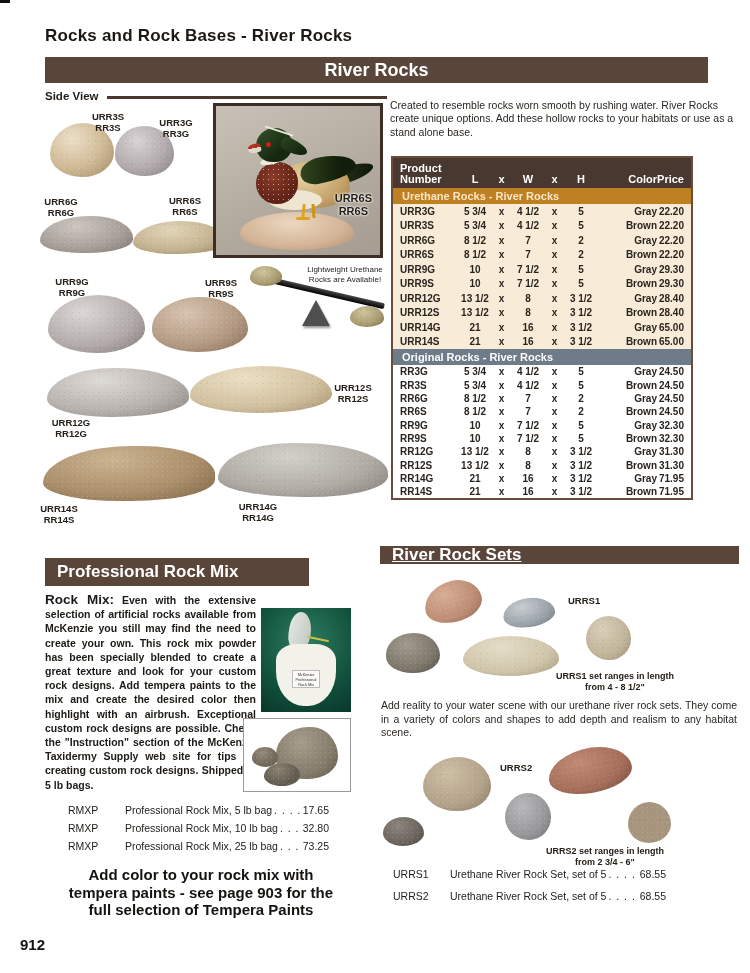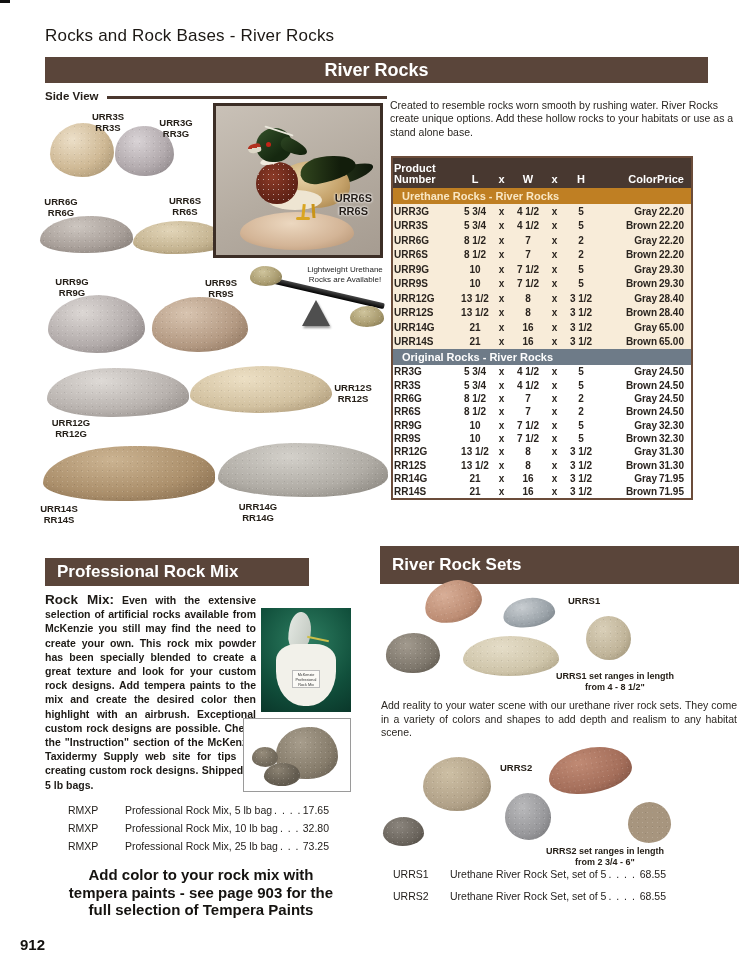--- a/index.html
+++ b/index.html
@@ -2,21 +2,21 @@
 <html><head>
 <meta charset="utf-8">
 <style>
   * { margin:0; padding:0; box-sizing:border-box; }
   html,body { background:#888; }
   body { font-family:"Liberation Sans", sans-serif; }
   #page { position:relative; width:750px; height:973px; background:#ffffff; margin:0 auto; overflow:hidden; }
 
   .artifact { position:absolute; left:0; top:0; width:10px; height:3px; background:#111; }
 
-  h1.pagehead { position:absolute; left:45px; top:26px; font-size:17px; font-weight:normal; color:#1c1814; letter-spacing:.2px; }
+  h1.pagehead { position:absolute; left:45px; top:26px; font-size:17px; font-weight:bold; color:#1c1814; letter-spacing:.2px; }
 
   .banner { position:absolute; background:#5a453a; color:#fff; font-weight:bold; display:flex; align-items:center; }
   .main-banner { left:45px; top:57px; width:663px; height:26px; justify-content:center; font-size:18px; }
   .sub-banner { font-size:17px; padding-left:12px; }
 
   .sideview { position:absolute; left:45px; top:90px; font-size:11.5px; font-weight:bold; color:#241e19; }
   .sideview-rule { position:absolute; left:107px; top:96px; width:280px; height:3px; background:#4a372e; }
 
   .rock { position:absolute; }
   .tex::after { content:""; position:absolute; inset:0; border-radius:inherit;
@@ -45,21 +45,21 @@
   .thead { height:30px; display:flex; align-items:flex-end; padding-bottom:3px; background:#483830; color:#fff; font-weight:bold; font-size:11px; line-height:11px; }
   .tsec { height:16px; line-height:16px; font-size:11px; font-weight:bold; padding-left:9px; }
   .tsec-orange { background:#bf7f23; color:#f9e7c4; }
   .tsec-slate { background:#6e7b88; color:#fdfdfd; }
   .rows-cream { background:#f8ecd9; }
   .rows-white { background:#ffffff; }
   .trow { display:flex; align-items:center; color:#2a241f; font-size:10px; font-weight:bold; }
   .rows-cream .trow { height:14.5px; }
   .rows-white .trow { height:13.35px; }
   .tc { display:block; }
-  .c0 { width:62px; padding-left:1px; text-align:left; }
+  .c0 { width:62px; padding-left:7px; text-align:left; }
   .c1 { width:40px; text-align:center; }
   .c2 { width:13px; text-align:center; }
   .c3 { width:40px; text-align:center; }
   .c4 { width:13px; text-align:center; }
   .c5 { width:40px; text-align:center; }
   .c6 { width:56px; text-align:right; }
   .c7 { flex:1; text-align:right; padding-right:7px; }
 
   
   .prof-banner { left:45px; top:558px; width:264px; height:28px; }
@@ -83,21 +83,21 @@
   .pdesc { flex:none; white-space:nowrap; }
   .plead { flex:1; overflow:hidden; white-space:nowrap; margin:0 2px; letter-spacing:1px; }
   .pprice { flex:none; }
   #rmxp-list { left:45px; top:804px; width:284px; padding-left:23px; }
   #sets-list { left:380px; top:868px; width:286px; padding-left:13px; }
 
   .note { position:absolute; left:45px; top:866px; width:312px; text-align:center; font-weight:bold; font-size:15px; line-height:17.5px; color:#151310; }
   .pagenum { position:absolute; left:20px; top:936px; font-size:15px; font-weight:bold; color:#13110e; }
 
   
-  .sets-banner { left:380px; top:546px; width:359px; height:38px; }
+  .sets-banner { left:380px; top:546px; width:359px; height:18px;text-decoration:underline; }
   .set-label { position:absolute; font-weight:bold; font-size:9.5px; color:#262019; }
   .set-caption { position:absolute; text-align:center; font-weight:bold; font-size:9px; line-height:11px; color:#262019; }
   .sets-par { position:absolute; left:381px; top:699px; width:356px; font-size:10.5px; line-height:13.6px; text-align:justify; color:#2b2722; }
 </style>
 </head>
 <body>
 
 <div id="page">
 
   <div class="artifact"></div>

